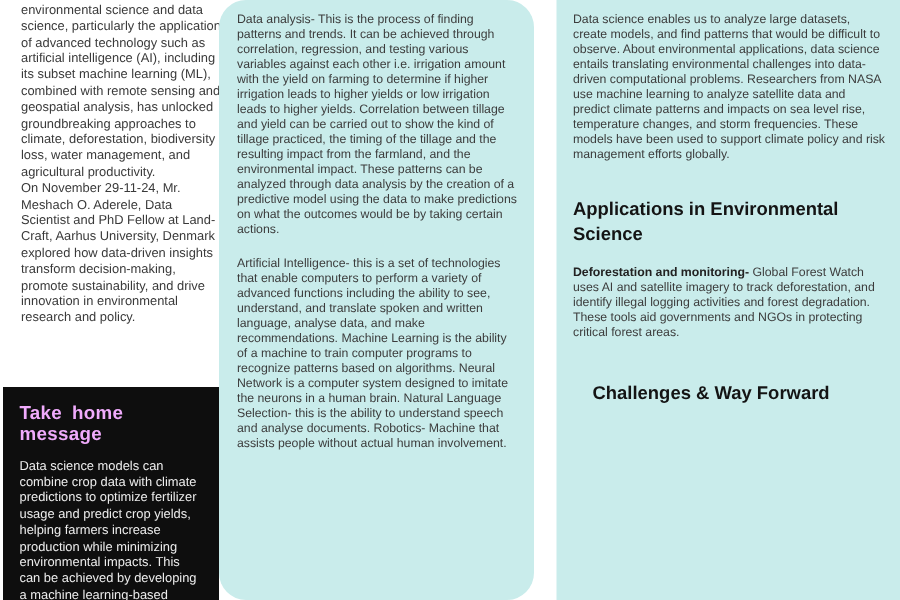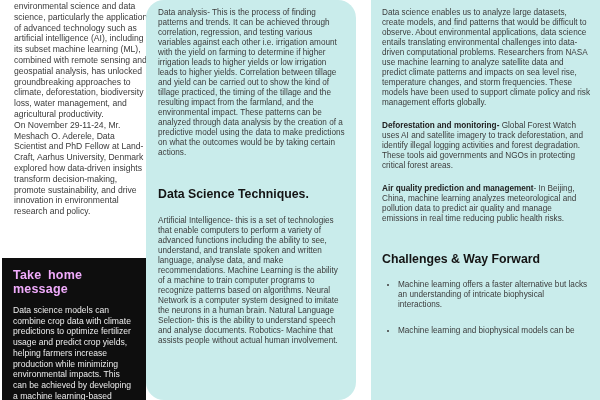--- a/index.html
+++ b/index.html
@@ -62,21 +62,21 @@
     line-height: 16.5px;
     font-weight: bold;
     color: #141414;
   }
   .mid .section-title { margin-top: 28px; }
   .mid .tech-body { margin-top: 13px; }
 
   .right .apps-title { margin-top: 23px; width: 178px; }
   .right .app-para { margin-top: 13px; }
   .right .app-para .lead { font-weight: bold; color: #222222; }
-  .right .challenges-title { margin-top: 27px; }
+  .right .challenges-title { margin-top: 27px; margin-left: 13px; }
 
   .challenge-list {
     margin: 12px 0 0 0;
     padding: 0 0 0 16px;
     font-size: 8.2px; line-height: 10px;
     color: #3c3c3c;
   }
   .challenge-list li { margin-bottom: 16px; }
 </style>
 </head>
@@ -87,31 +87,26 @@
   <p>On November 29-11-24, Mr. Meshach O. Aderele, Data Scientist and PhD Fellow at Land-Craft, Aarhus University, Denmark explored how data-driven insights transform decision-making, promote sustainability, and drive innovation in environmental research and policy.</p>
 </div>
 
 <div class="take-home-box">
   <h2>Take home message</h2>
   <div class="body">Data science models can combine crop data with climate predictions to optimize fertilizer usage and predict crop yields, helping farmers increase production while minimizing environmental impacts. This can be achieved by developing a machine learning-based surrogate model that predicts</div>
 </div>
 
 <div class="panel mid">
   <p class="body">Data analysis- This is the process of finding patterns and trends. It can be achieved through correlation, regression, and testing various variables against each other i.e. irrigation amount with the yield on farming to determine if higher irrigation leads to higher yields or low irrigation leads to higher yields. Correlation between tillage and yield can be carried out to show the kind of tillage practiced, the timing of the tillage and the resulting impact from the farmland, and the environmental impact. These patterns can be analyzed through data analysis by the creation of a predictive model using the data to make predictions on what the outcomes would be by taking certain actions.</p>
-  <h2 class="section-title">Data Science Techniques.</h2>
   <p class="body tech-body">Artificial Intelligence- this is a set of technologies that enable computers to perform a variety of advanced functions including the ability to see, understand, and translate spoken and written language, analyse data, and make recommendations. Machine Learning is the ability of a machine to train computer programs to recognize patterns based on algorithms. Neural Network is a computer system designed to imitate the neurons in a human brain. Natural Language Selection- this is the ability to understand speech and analyse documents. Robotics- Machine that assists people without actual human involvement.</p>
 </div>
 
 <div class="panel right">
   <p class="body">Data science enables us to analyze large datasets, create models, and find patterns that would be difficult to observe. About environmental applications, data science entails translating environmental challenges into data-driven computational problems. Researchers from NASA use machine learning to analyze satellite data and predict climate patterns and impacts on sea level rise, temperature changes, and storm frequencies. These models have been used to support climate policy and risk management efforts globally.</p>
 
+  <h2 class="section-title apps-title">Applications in Environmental Science</h2>
 
   <p class="body app-para"><span class="lead">Deforestation and monitoring-</span><span> Global Forest Watch uses AI and satellite imagery to track deforestation, and identify illegal logging activities and forest degradation. These tools aid governments and NGOs in protecting critical forest areas.</span></p>
 
-  <p class="body app-para"><span class="lead">Air quality prediction and management</span><span>- In Beijing, China, machine learning analyzes meteorological and pollution data to predict air quality and manage emissions in real time reducing public health risks.</span></p>
 
   <h2 class="section-title challenges-title">Challenges &amp; Way Forward</h2>
 
-  <ul class="challenge-list">
-    <li>Machine learning offers a faster alternative but lacks an understanding of intricate biophysical interactions.</li>
-    <li>Machine learning and biophysical models can be</li>
-  </ul>
 </div>
 
 </body></html>

